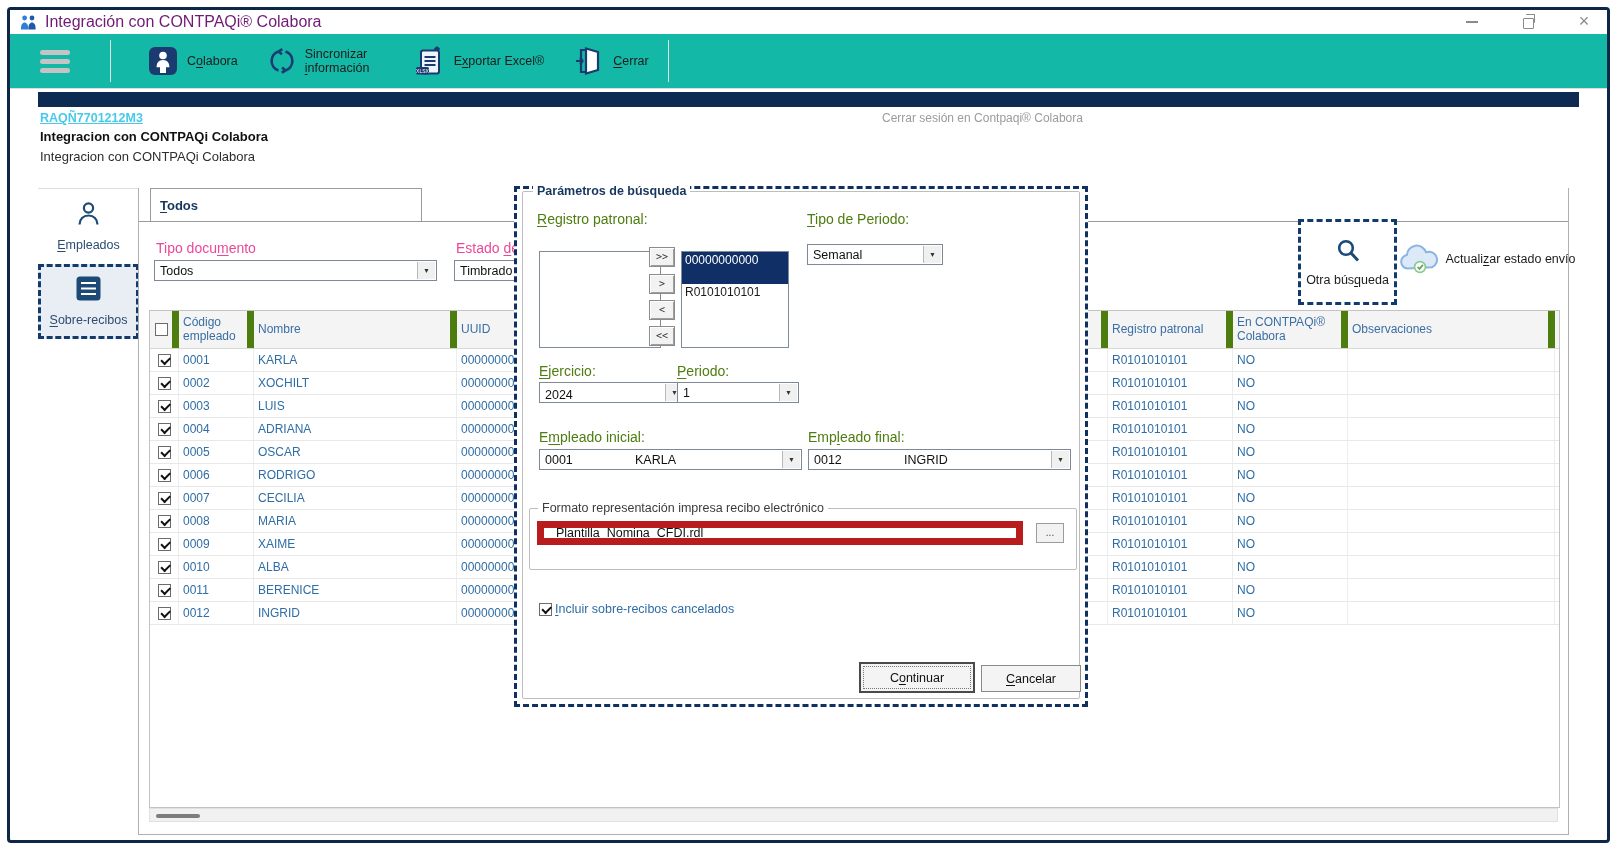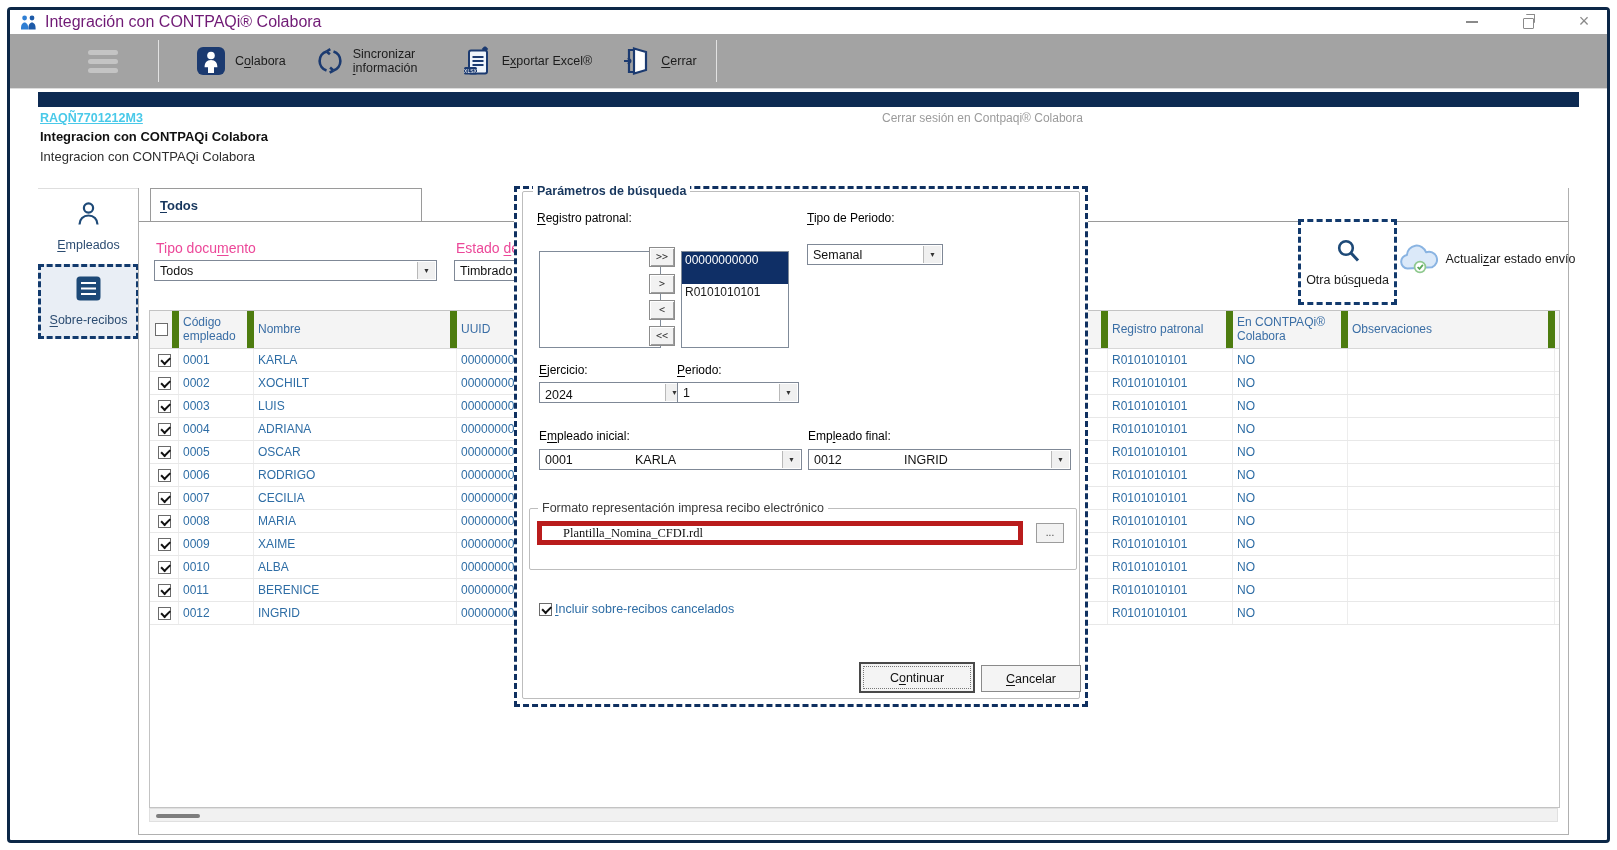--- a/index.html
+++ b/index.html
@@ -18,21 +18,21 @@
   .titlebar .app-title{color:#701a75;font-size:16px;margin-left:8px;}
   .app-icon{margin-left:10px;display:inline-flex;}
   .win-controls{position:absolute;right:10px;top:0;height:24px;display:flex;align-items:center;gap:30px;}
   .wc{width:26px;height:22px;display:flex;align-items:center;justify-content:center;}
   .glyph-min{width:12px;height:2px;background:#8a8a8a;}
   .glyph-restore{width:9px;height:9px;border:1.5px solid #8a8a8a;border-radius:1px;position:relative;background:#fff;margin-top:2px;}
   .glyph-restore::before{content:"";position:absolute;left:2px;top:-5px;width:8px;height:8px;border:1.5px solid #8a8a8a;border-left:none;border-bottom:none;border-radius:1px;}
   .glyph-close{font-size:18px;color:#8a8a8a;line-height:1;margin-top:-2px;}
 
   
-  .toolbar{position:absolute;left:0;top:24px;right:0;height:54px;background:#a3a3a3;border-bottom:1px solid #dcdcdc;display:flex;align-items:center;padding-left:48px;}
+  .toolbar{position:absolute;left:0;top:24px;right:0;height:54px;background:#14b8a6;border-bottom:1px solid #dcdcdc;display:flex;align-items:center;}
   .hamburger{width:30px;margin-left:30px;display:flex;flex-direction:column;gap:4px;cursor:pointer;}
   .hamburger i{display:block;height:5px;border-radius:2.5px;background:#c4c4c4;}
   .tb-sep{width:1px;height:42px;background:#e2e2e2;margin:0 4px;}
   .tb-group{display:flex;align-items:center;height:100%;margin-left:18px;}
   .tb-btn{display:flex;align-items:center;gap:9px;padding:0 15px;height:100%;color:#1c1c1c;cursor:pointer;}
   .tb-btn .lbl{line-height:1.15;}
   .tb-btn .lbl.wrap{max-width:78px;}
 
   
   .navy-bar{position:absolute;left:28px;top:82px;width:1541px;height:15px;background:#0d2a52;}
@@ -70,28 +70,28 @@
   .cell.c0,.hcell.h0{justify-content:center;padding:0;}
   .cb{width:13px;height:13px;box-sizing:border-box;background:#fff;border:1px solid #6b6b6b;position:relative;display:inline-block;cursor:pointer;}
   .cb.checked::after{content:"";position:absolute;left:2px;top:2.5px;width:7px;height:3.5px;border-left:2px solid #111;border-bottom:2px solid #111;transform:rotate(-45deg);}
   .hscroll{position:absolute;left:10px;top:620px;width:1409px;height:14px;background:#f1f1f1;border:1px solid #e0e0e0;box-sizing:border-box;}
   .hthumb{position:absolute;left:6px;top:5px;width:44px;height:4px;background:#7d7d7d;border-radius:2px;cursor:pointer;}
 
   
   .dialog{position:absolute;left:504px;top:176px;width:568px;height:515px;background:#fff;border:3px dashed #0f3060;box-sizing:content-box;z-index:30;}
   .dlg-fieldset{position:absolute;inset:2px 5px 5px 5px;border:1px solid #bdbdbd;border-radius:2px;}
   .dlg-title{position:absolute;left:10px;top:-8px;background:#fff;padding:0 4px;color:#17365d;font-weight:bold;font-size:12.5px;}
-  .dlg-label{position:absolute;color:#000000;font-size:12px;white-space:nowrap;}
+  .dlg-label{position:absolute;color:#4d7c0f;font-size:14px;white-space:nowrap;}
   .listbox{position:absolute;width:122px;height:97px;background:#fff;border:1px solid #808b99;box-sizing:border-box;overflow:hidden;}
   .lb-item{height:32px;line-height:17px;padding:0 3px;font-size:12px;color:#1a1a1a;cursor:pointer;white-space:nowrap;}
   .lb-item.selected{background:#0f2f66;color:#fff;}
   .xfer{position:absolute;width:26px;height:20px;font-size:10px;line-height:1;color:#333;background:#f2f2f2;border:1px solid #8c8c8c;box-shadow:inset 1px 1px 0 #ffffff, inset -1px -1px 0 #9e9e9e;cursor:pointer;display:flex;align-items:center;justify-content:center;font-family:"DejaVu Sans Mono",monospace;}
   .fmt-group{position:absolute;left:12px;top:319px;width:546px;height:60px;border:1px solid #bdbdbd;border-radius:2px;}
   .fmt-title{position:absolute;left:8px;top:-8px;background:#fff;padding:0 4px;color:#3c3c3c;font-size:12.5px;}
-  .fmt-input{position:absolute;left:7px;top:12px;width:486px;height:24px;box-sizing:border-box;border:5px solid #b91c1c;font-family:Liberation Serif, serif;font-size:12.5px;padding:0 21px;color:#111;}
+  .fmt-input{position:absolute;left:7px;top:12px;width:486px;height:24px;box-sizing:border-box;border:7px solid #b91c1c;font-family:Liberation Sans, sans-serif;font-size:12.5px;padding:0 12px;color:#111;}
   .browse-btn{position:absolute;left:506px;top:14px;width:28px;height:20px;background:#f2f2f2;border:1px solid #9c9c9c;font-size:10px;color:#444;cursor:pointer;line-height:1;}
   .chk-row{position:absolute;left:22px;top:413px;display:flex;align-items:center;gap:3px;}
   .chk-row .dlg-chk-label{color:#2e6da5;font-size:12.5px;position:static;cursor:pointer;}
   .dlg-btn{position:absolute;height:29px;background:#f4f4f4;border:1px solid #8a8a8a;font-family:"Liberation Sans","DejaVu Sans",sans-serif;font-size:12.5px;color:#111;cursor:pointer;}
   .dlg-btn.default{border:1px solid #4a4a4a;box-shadow:0 0 0 1px #4a4a4a;outline:1px dotted #777;outline-offset:-4px;}
   svg{display:block;}
 </style>
 </head>
 <body>
 

